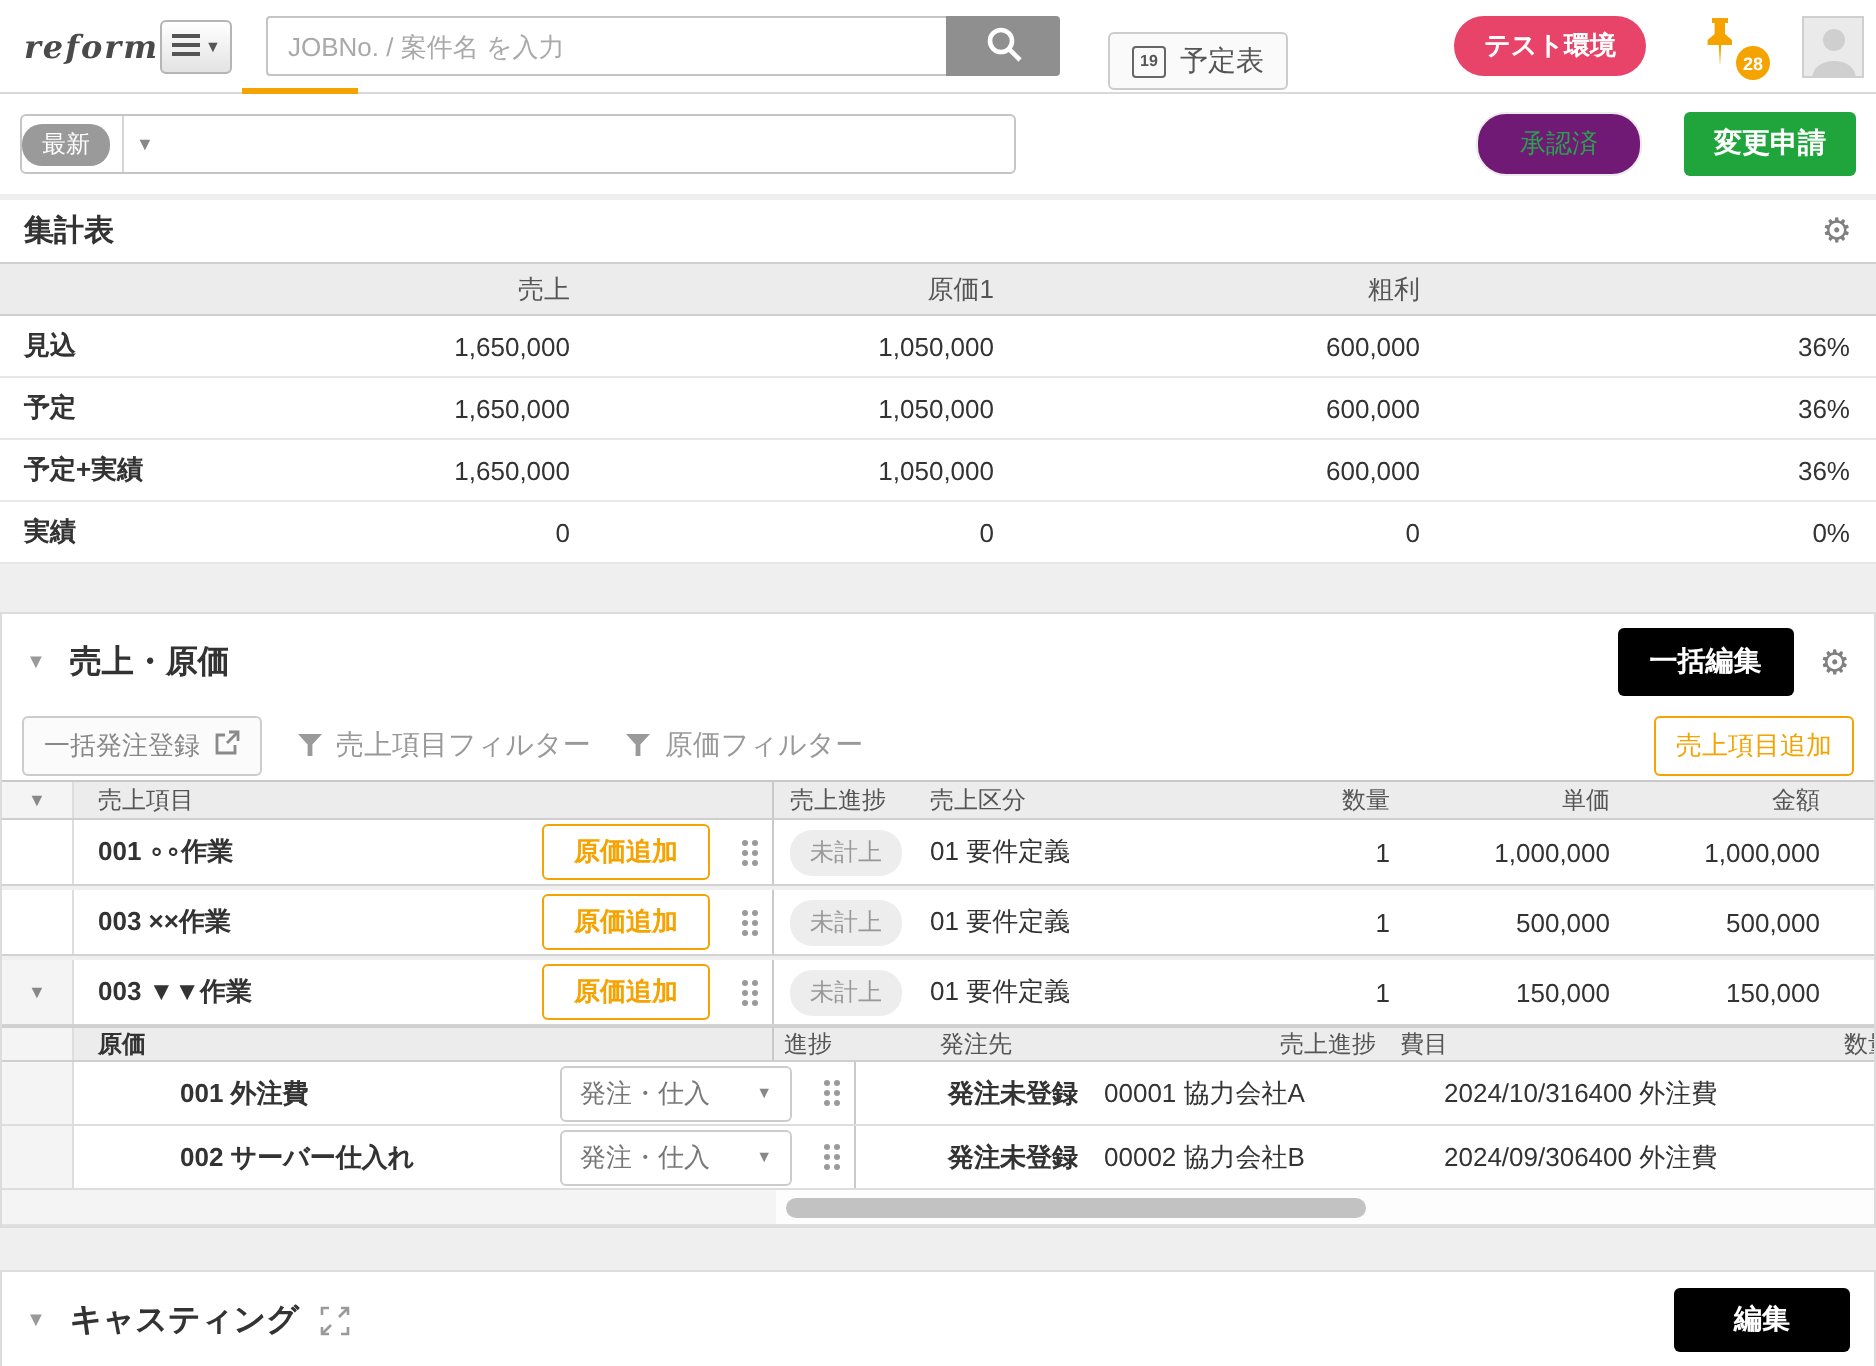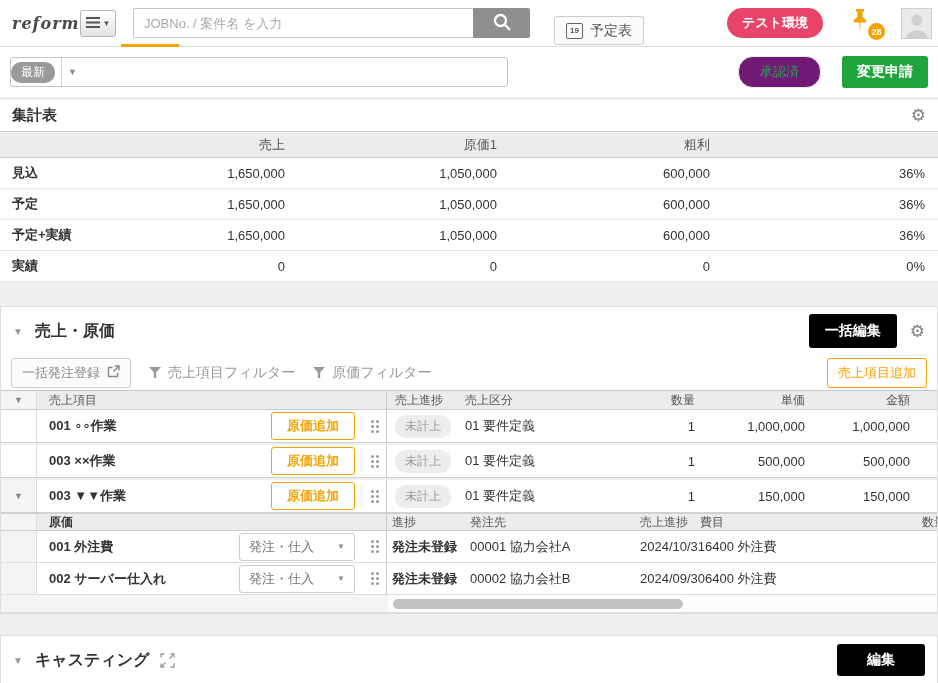--- a/index.html
+++ b/index.html
@@ -158,21 +158,21 @@
   }
   
   .cost-head { height: 18px; background: #ececec; font-size: 12px; color: #555;
     border-top: 1px solid #cfcfcf; border-bottom: 1px solid #cfcfcf; }
   .cost-head .lcell { font-weight: bold; color: #333; padding-left: 12px; border-right: 1px solid #c9c9c9; }
   .k-prog { flex: 0 0 83px; padding-left: 5px; }
   .k-sup  { flex: 0 0 170px; }
   .k-date { flex: 0 0 60px; }
   .k-exp  { flex: 0 0 222px; }
   .k-qty  { flex: 0 0 100px; }
-  .cost-row { height: 32px; border-bottom: 1px solid #ddd; font-size: 13px; }
+  .cost-row { height: 32px; border-bottom: 1px solid #ddd; font-size: 13px; gap: 41px; }
   .cost-row .gutter { border-bottom: none; }
   .sel-btn {
     position: absolute; right: 31px; width: 116px; border: 1px solid #ccc; color: #777; background: #fff;
     font-size: 13px; padding: 4px 9px; border-radius: 3px; display: flex; align-items: center;
     justify-content: space-between; cursor: pointer;
   }
   .sel-caret { font-size: 8px; color: #888; }
   .bold { font-weight: bold; }
   
   .scroll-row { height: 18px; border-bottom: 1px solid #e0e0e0; }

